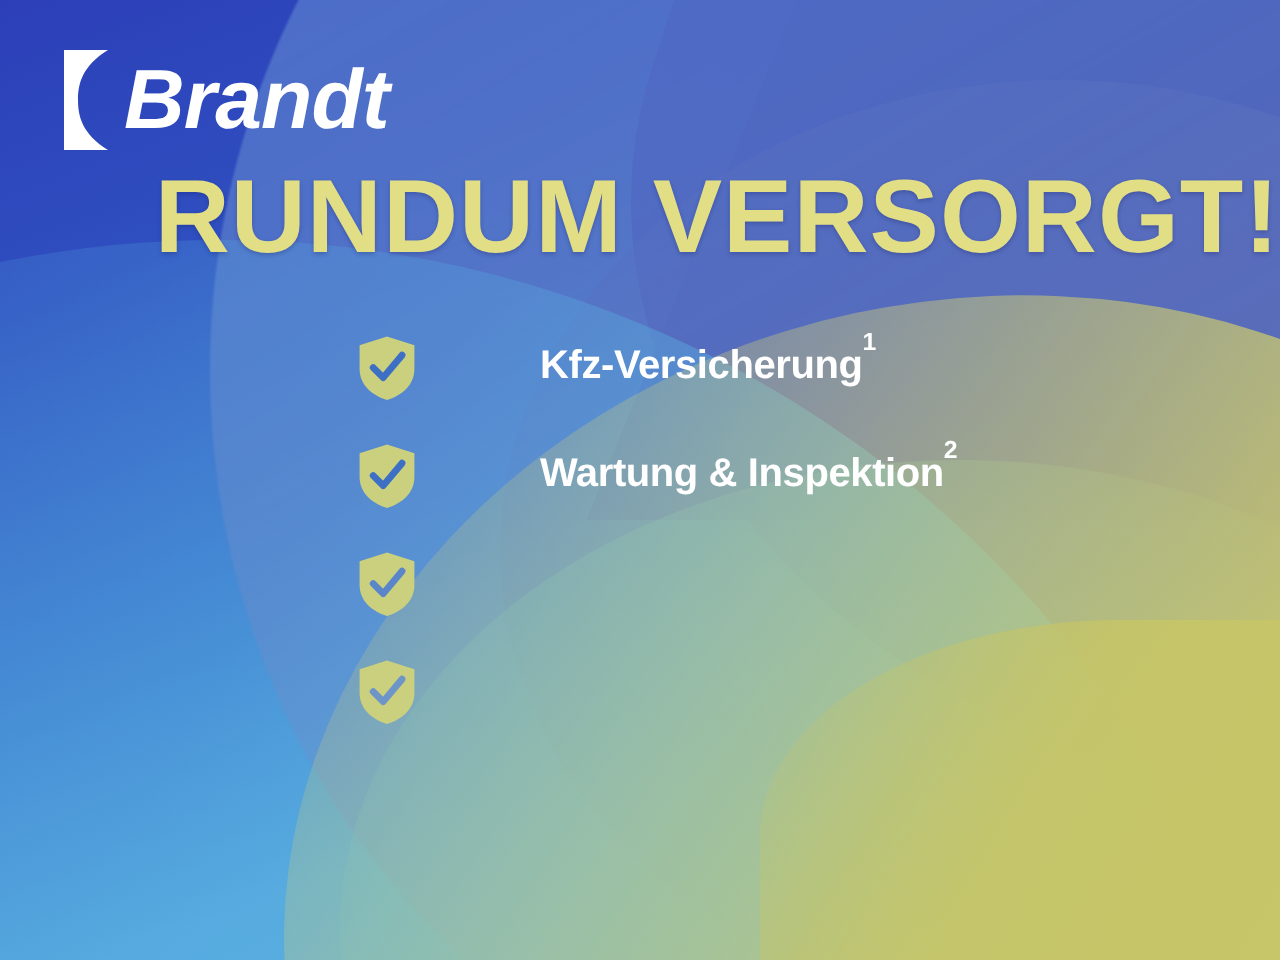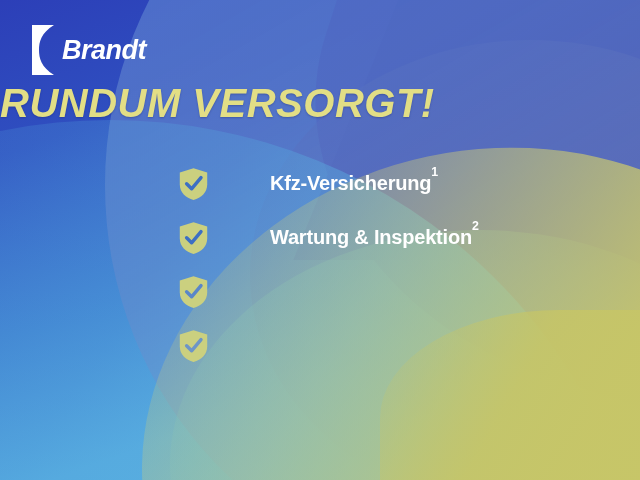--- a/index.html
+++ b/index.html
@@ -94,39 +94,38 @@
     height: 56px;
   }
   .logo-mark {
     width: 30px; height: 52px;
     position: relative;
     margin-right: 4px;
   }
   .logo-mark svg { display: block; }
   .logo-word {
     color: #ffffff;
-    font-size: 27px;
+    font-size: 42px;
     font-weight: 700;
     font-style: italic;
     letter-spacing: -0.5px;
     line-height: 1;
   }
 
   
   .headline {
     position: absolute;
     top: 82px; left: 0; right: 0;
-    text-align: left;
+    text-align: right;
     color: #e2de85;
-    font-size: 40px;
+    font-size: 52px;
     font-weight: 800;
     letter-spacing: 0.5px;
     line-height: 1.05;
     text-shadow: 0 1px 2px rgba(20,25,90,0.28);
-    font-style: italic;
   }
 
   
   .list {
     position: absolute;
     top: 166px;
     left: 178px;
     right: 40px;
   }
   .list-item {

